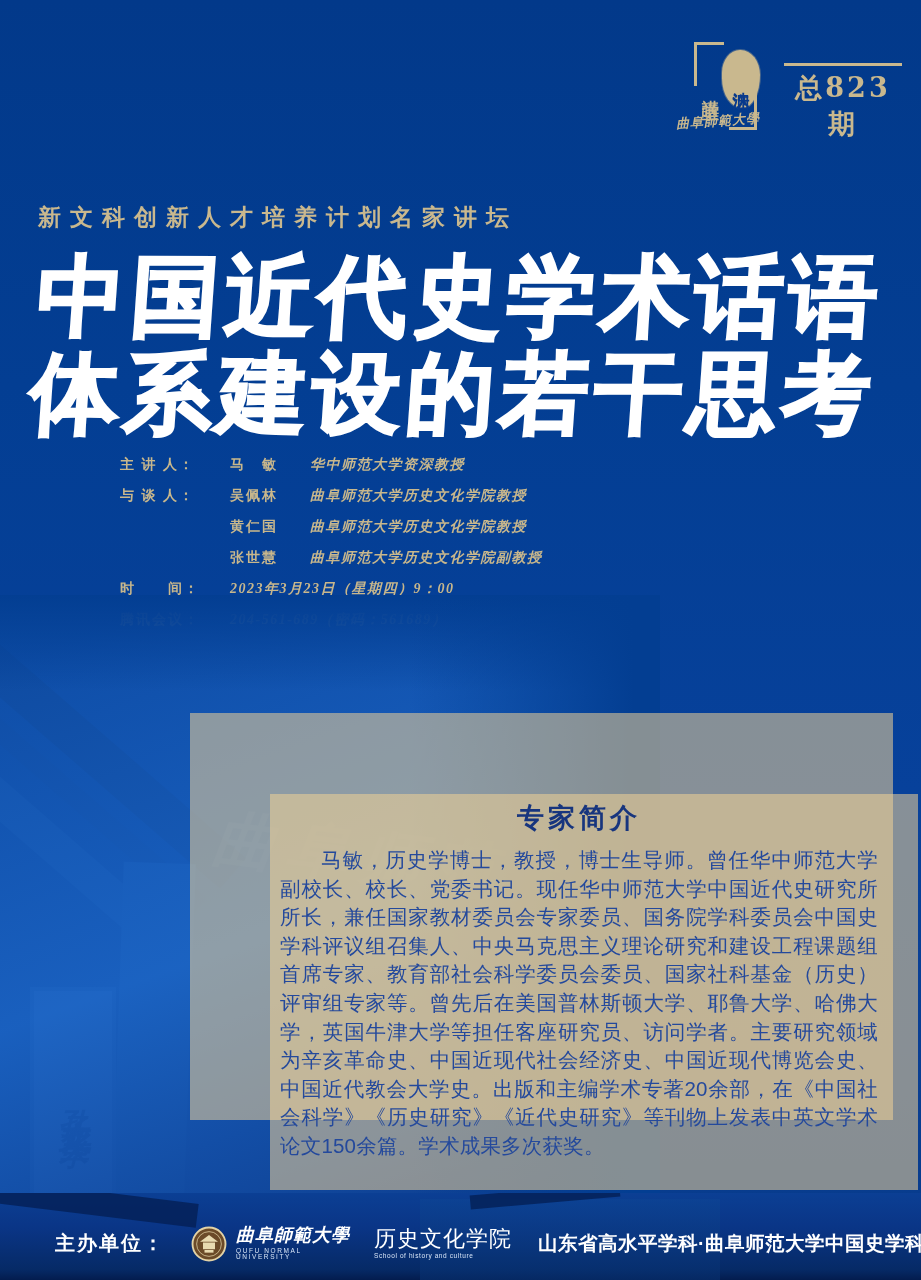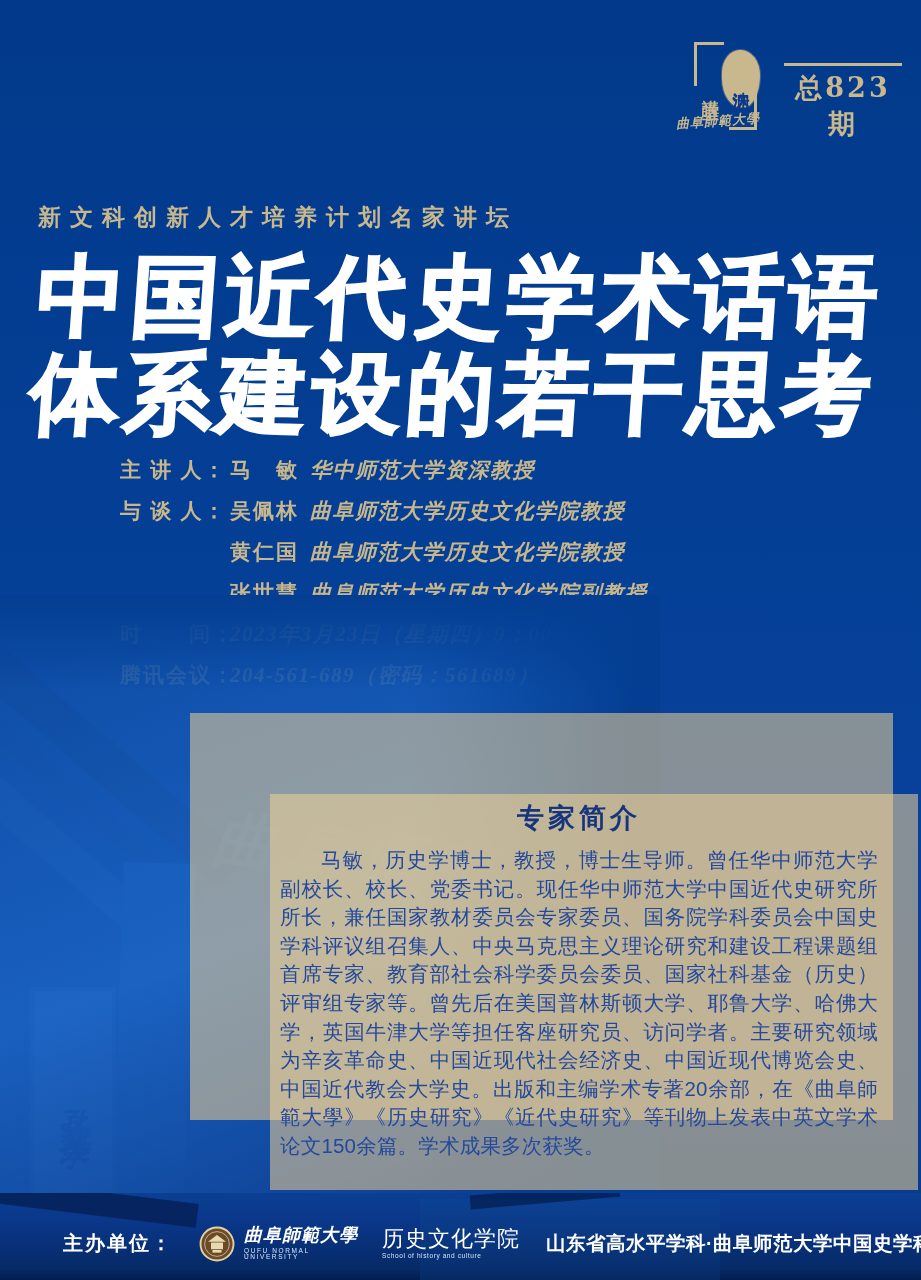--- a/index.html
+++ b/index.html
@@ -30,21 +30,21 @@
   .issue-line{height:3px;background:#c9b88e;margin:5px 2px 4px 2px;}
   .issue-total{font-size:27px;letter-spacing:3px;}
   
   .subtitle{position:absolute;left:38px;top:194px;color:#c9b88e;font-size:23px;font-weight:700;
     letter-spacing:9px;white-space:nowrap;margin-top:8px;}
   .main-title{position:absolute;left:34px;top:248px;color:#ffffff;font-weight:900;
     font-size:88px;line-height:97px;letter-spacing:6px;transform:skewX(-4deg);
     -webkit-text-stroke:2.5px #ffffff;white-space:nowrap;}
   
   .info{position:absolute;left:120px;top:456px;display:flex;flex-direction:column;row-gap:13px;
-    color:#c8b78c;font-weight:700;font-size:21px;
+    color:#c8b78c;font-weight:700;font-size:14px;
     font-family:"Liberation Serif","DejaVu Serif",serif;}
   .info-row{display:flex;white-space:nowrap;}
   .info-label{display:inline-block;width:110px;letter-spacing:2px;}
   .info-name{display:inline-block;min-width:80px;letter-spacing:2px;}
   .info-name:empty{display:none;}
   .info-desc{letter-spacing:1.5px;font-style:italic;}
   
   .photo{position:absolute;left:0;top:595px;width:660px;height:600px;overflow:hidden;z-index:1;}
   .photo .wash{position:absolute;inset:0;
     background:
@@ -76,21 +76,21 @@
   
   .footer{position:absolute;left:0;top:1193px;width:921px;height:87px;z-index:4;overflow:hidden;
     background:linear-gradient(180deg,#0b3f94 0%,#0a3586 40%,#062a66 88%,#031c4e 100%);}
   .f-roofL{position:absolute;left:-12px;top:-2px;width:210px;height:24px;background:#041f55;
     transform:rotate(7deg);opacity:.8;}
   .f-bldg{position:absolute;left:420px;top:6px;width:300px;height:81px;opacity:.65;
     background:linear-gradient(180deg,#0d4494,#072f6e);}
   .f-roofR{position:absolute;left:470px;top:-4px;width:150px;height:14px;background:#041f55;
     transform:rotate(-5deg);opacity:.8;}
   .footer-row{position:relative;display:flex;align-items:center;height:100%;padding:14px 0 0 55px;color:#fff;}
-  .host-label{font-size:20px;font-weight:700;letter-spacing:2px;white-space:nowrap;margin-left:8px;}
+  .host-label{font-size:20px;font-weight:700;letter-spacing:2px;white-space:nowrap;}
   .uni-logo{margin-left:26px;flex:0 0 auto;display:block;}
   .uni-block{margin-left:9px;line-height:1.05;}
   .uni-cn{font-size:18px;font-weight:700;font-style:italic;letter-spacing:1px;white-space:nowrap;
     font-family:"Liberation Serif","DejaVu Serif",serif;}
   .uni-en{font-size:6.5px;letter-spacing:1.6px;color:#d9e6f8;margin-top:3px;}
   .f-divider{width:1px;height:38px;background:rgba(255,255,255,.85);margin:0 12px;}
   .school-block{line-height:1.05;}
   .school-cn{font-size:22px;font-weight:400;letter-spacing:1px;white-space:nowrap;
     font-family:"Liberation Serif","DejaVu Serif",serif;}
   .school-en{font-size:6.5px;letter-spacing:.6px;color:#d9e6f8;margin-top:3px;}
@@ -161,21 +161,21 @@
       <span class="info-label">腾讯会议：</span>
 
       <span class="info-desc">204-561-689（密码：561689）</span>
     </div>
   </div>
 
   <div class="panel panel-a"></div>
   <div class="panel panel-b"></div>
   <div class="profile-content">
     <h2 class="profile-heading">专家简介</h2>
-    <p class="profile-body">马敏，历史学博士，教授，博士生导师。曾任华中师范大学副校长、校长、党委书记。现任华中师范大学中国近代史研究所所长，兼任国家教材委员会专家委员、国务院学科委员会中国史学科评议组召集人、中央马克思主义理论研究和建设工程课题组首席专家、教育部社会科学委员会委员、国家社科基金（历史）评审组专家等。曾先后在美国普林斯顿大学、耶鲁大学、哈佛大学，英国牛津大学等担任客座研究员、访问学者。主要研究领域为辛亥革命史、中国近现代社会经济史、中国近现代博览会史、中国近代教会大学史。出版和主编学术专著20余部，在《曲阜師範大學》《历史研究》《近代史研究》等刊物上发表中英文学术论文150余篇。学术成果多次获奖。</p>
+    <p class="profile-body">马敏，历史学博士，教授，博士生导师。曾任华中师范大学副校长、校长、党委书记。现任华中师范大学中国近代史研究所所长，兼任国家教材委员会专家委员、国务院学科委员会中国史学科评议组召集人、中央马克思主义理论研究和建设工程课题组首席专家、教育部社会科学委员会委员、国家社科基金（历史）评审组专家等。曾先后在美国普林斯顿大学、耶鲁大学、哈佛大学，英国牛津大学等担任客座研究员、访问学者。主要研究领域为辛亥革命史、中国近现代社会经济史、中国近现代博览会史、中国近代教会大学史。出版和主编学术专著20余部，在《中国社会科学》《历史研究》《近代史研究》等刊物上发表中英文学术论文150余篇。学术成果多次获奖。</p>
   </div>
 
   <div class="footer">
     <div class="f-roofL"></div>
     <div class="f-bldg"></div>
     <div class="f-roofR"></div>
     <div class="footer-row">
       <span class="host-label">主办单位：</span>
       <svg class="uni-logo" width="36" height="36" viewBox="0 0 48 48">
         <circle cx="24" cy="24" r="22" fill="#6b4a28" stroke="#e2d2a6" stroke-width="2.5"></circle>

